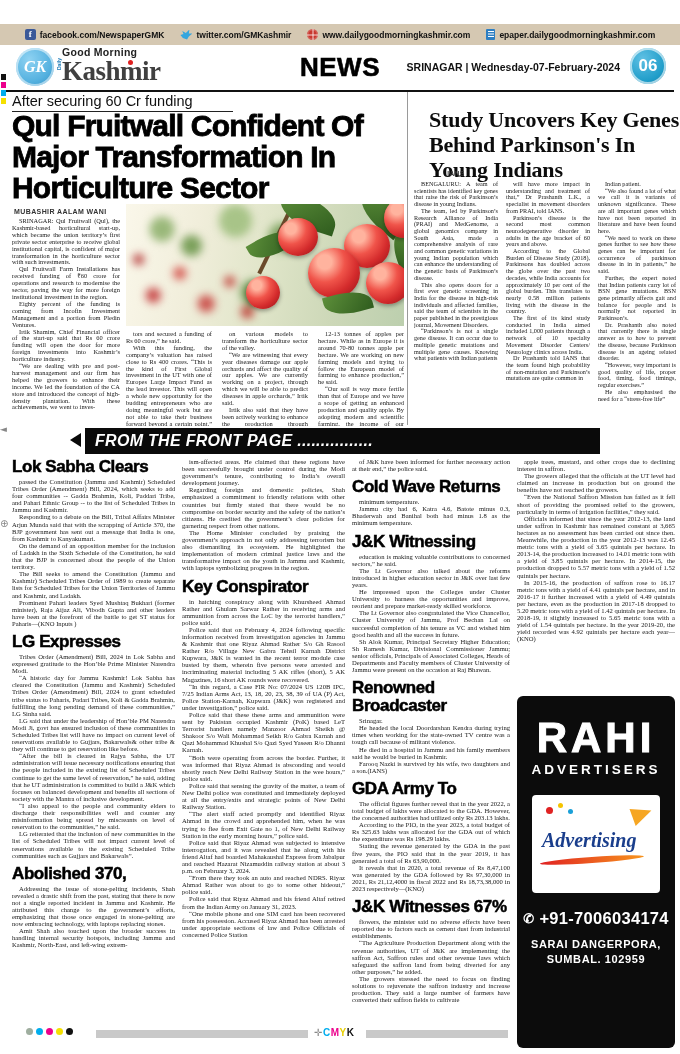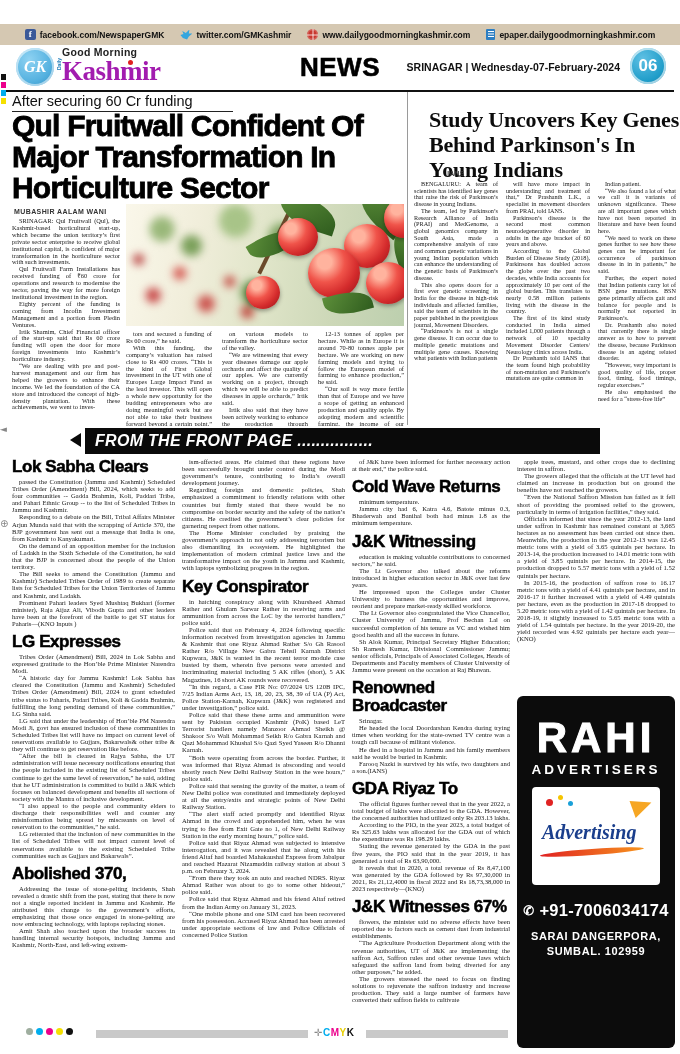--- a/index.html
+++ b/index.html
@@ -24,21 +24,21 @@
   .icon-doc::after{content:"";position:absolute;left:1.5px;top:2px;width:6px;height:1px;background:#fff;
      box-shadow:0 2.5px 0 #fff,0 5px 0 #fff;}
 
   
   .gk-logo{position:absolute;left:16px;top:48px;width:38px;height:38px;border-radius:50%;
      background:radial-gradient(circle at 35% 30%,#8ed2f2,#56b2e0 60%,#2f8fc4);
      box-shadow:inset 0 0 0 2px #ffffff88;color:#fff;
      font:italic 700 16px "Liberation Serif",serif;display:flex;align-items:center;justify-content:center;}
   .brand{position:absolute;left:62px;top:46px;}
   .brand-top{font:700 10.5px "Liberation Sans",sans-serif;color:#222;letter-spacing:.3px;}
-  .brand-name{font:700 27px/26px "Liberation Serif",serif;color:#a21caf;letter-spacing:-.5px;position:relative;}
+  .brand-name{font:700 27px/26px "Liberation Serif",serif;color:#404040;letter-spacing:-.5px;position:relative;}
   .brand-dot{position:absolute;left:128px;top:60px;width:5px;height:5px;border-radius:50%;background:#e02020;}
   .brand-daily{position:absolute;left:56px;top:70px;font:700 5px "Liberation Sans",sans-serif;
      color:#1878b5;transform:rotate(-90deg);transform-origin:left top;}
   .section-title{position:absolute;left:50%;transform:translateX(-50%);top:52px;
      font:700 26px "Liberation Sans",sans-serif;-webkit-text-stroke:.6px #000;letter-spacing:.5px;color:#000;text-align:center;}
   .dateline{position:absolute;right:60px;top:61px;font:700 10.5px "Liberation Sans",sans-serif;color:#111;}
   .page-circle{position:absolute;right:14px;top:48px;width:36px;height:36px;border-radius:50%;
      background:radial-gradient(circle at 35% 30%,#5fc0e4,#1f9dc9 65%,#0f7ba6);
      box-shadow:inset 0 0 0 2px #ffffff99;color:#fff;
      font:700 17px "Liberation Sans",sans-serif;display:flex;align-items:center;justify-content:center;}
@@ -118,21 +118,21 @@
   .jump-head{font:700 17px/18px "Liberation Sans",sans-serif;letter-spacing:-.4px;
      -webkit-text-stroke:.5px #000;margin:6px 0 2px;text-indent:0;color:#000;}
   .jcol .jump-head:first-child{margin-top:0;}
 
   
   .ad{position:absolute;left:517px;top:696px;width:158px;height:352px;background:#0c0c0c;
      border-radius:6px;display:flex;flex-direction:column;align-items:center;color:#fff;}
   .ad-name{font:700 42px/44px "Liberation Sans",sans-serif;letter-spacing:4px;margin-top:20px;
      -webkit-text-stroke:1px #fff;}
   .ad-sub{font:700 13.5px "Liberation Sans",sans-serif;letter-spacing:3px;margin-top:2px;}
-  .ad-art{width:128px;height:98px;background:#fff;border-radius:4px;margin-top:10px;position:relative;overflow:hidden;text-decoration:underline;}
+  .ad-art{width:128px;height:98px;background:#fff;border-radius:4px;margin-top:18px;position:relative;overflow:hidden;text-decoration:underline;}
   .ad-script{position:absolute;left:10px;top:34px;font:italic 700 20px "Liberation Serif",serif;color:#1a3e8c;}
   .ad-swoosh{position:absolute;left:8px;top:62px;width:104px;height:6px;border-radius:50%;
      background:linear-gradient(90deg,#e02222,#f7941d);transform:rotate(-4deg);}
   .ad-mega{position:absolute;right:8px;top:10px;width:0;height:0;border-top:9px solid transparent;
      border-bottom:9px solid transparent;border-left:20px solid #f6a623;transform:rotate(-20deg);}
   .ad-dot{position:absolute;border-radius:50%;}
   .ad-d1{left:14px;top:12px;width:7px;height:7px;background:#e02222;}
   .ad-d2{left:26px;top:8px;width:5px;height:5px;background:#f5c400;}
   .ad-d3{left:36px;top:14px;width:5px;height:5px;background:#1aa0d8;}
   .ad-phone{display:flex;align-items:center;gap:5px;margin-top:16px;
@@ -313,21 +313,21 @@
     <p data-name="body-paragraph">education is making valuable contributions to concerned sectors,” he said.</p>
     <p data-name="body-paragraph">The Lt Governor also talked about the reforms introduced in higher education sector in J&amp;K over last few years.</p>
     <p data-name="body-paragraph">He impressed upon the Colleges under Cluster University to harness the opportunities and improve, reorient and prepare market-ready skilled workforce.</p>
     <p data-name="body-paragraph">The Lt Governor also congratulated the Vice Chancellor, Cluster University of Jammu, Prof Bechan Lal on successful completion of his tenure as VC and wished him good health and all the success in future.</p>
     <p data-name="body-paragraph">Sh Alok Kumar, Principal Secretary Higher Education; Sh Ramesh Kumar, Divisional Commissioner Jammu; senior officials, Principals of Associated Colleges, Heads of Departments and Faculty members of Cluster University of Jammu were present on the occasion at Raj Bhawan.</p>
     <h3 class="jump-head" data-name="jump-story-heading">Renowned Broadcaster</h3>
     <p data-name="body-paragraph">Srinagar.</p>
     <p data-name="body-paragraph">He headed the local Doordarshan Kendra during trying times when working for the state-owned TV centre was a tough call because of militant violence.</p>
     <p data-name="body-paragraph">He died in a hospital in Jammu and his family members said he would be buried in Kashmir.</p>
     <p data-name="body-paragraph">Farooq Nazki is survived by his wife, two daughters and a son.(IANS)</p>
-    <h3 class="jump-head" data-name="jump-story-heading">GDA Riyaz To</h3>
+    <h3 class="jump-head" data-name="jump-story-heading">GDA Army To</h3>
     <p data-name="body-paragraph">The official figures further reveal that in the year 2022, a total budget of lakhs were allocated to the GDA. However, the concerned authorities had utilized only Rs 203.13 lakhs.</p>
     <p data-name="body-paragraph">According to the PIO, in the year 2023, a total budget of Rs 325.63 lakhs was allocated for the GDA out of which the expenditure was Rs 198.29 lakhs.</p>
     <p data-name="body-paragraph">Stating the revenue generated by the GDA in the past five years, the PIO said that in the year 2019, it has generated a total of Rs 63,90,000.</p>
     <p data-name="body-paragraph">It reveals that in 2020, a total revenue of Rs 8,47,100 was generated by the GDA followed by Rs 97,30,000 in 2021, Rs 21,12,4000 in fiscal 2022 and Rs 18,73,38,000 in 2023 respectively—(KNO)</p>
     <h3 class="jump-head" data-name="jump-story-heading">J&amp;K Witnesses 67%</h3>
     <p data-name="body-paragraph">flowers, the minister said no adverse effects have been reported due to factors such as cement dust from industrial establishments.</p>
     <p data-name="body-paragraph">“The Agriculture Production Department along with the revenue authorities, UT of J&amp;K are implementing the saffron Act, Saffron rules and other revenue laws which safeguard the saffron land from being diverted for any other purposes,” he added.</p>
     <p data-name="body-paragraph">The growers stressed the need to focus on finding solutions to rejuvenate the saffron industry and increase production. They said a large number of farmers have converted their saffron fields to cultivate</p>
   </div>
 <div class="bodycol jcol jc4" data-name="jump-column-4">

